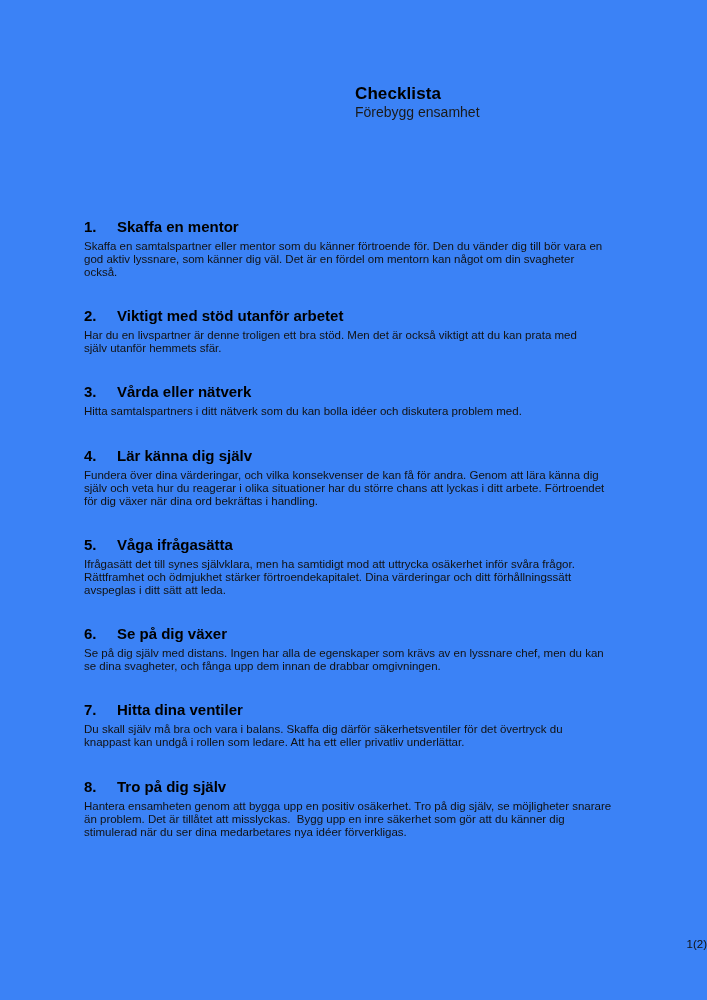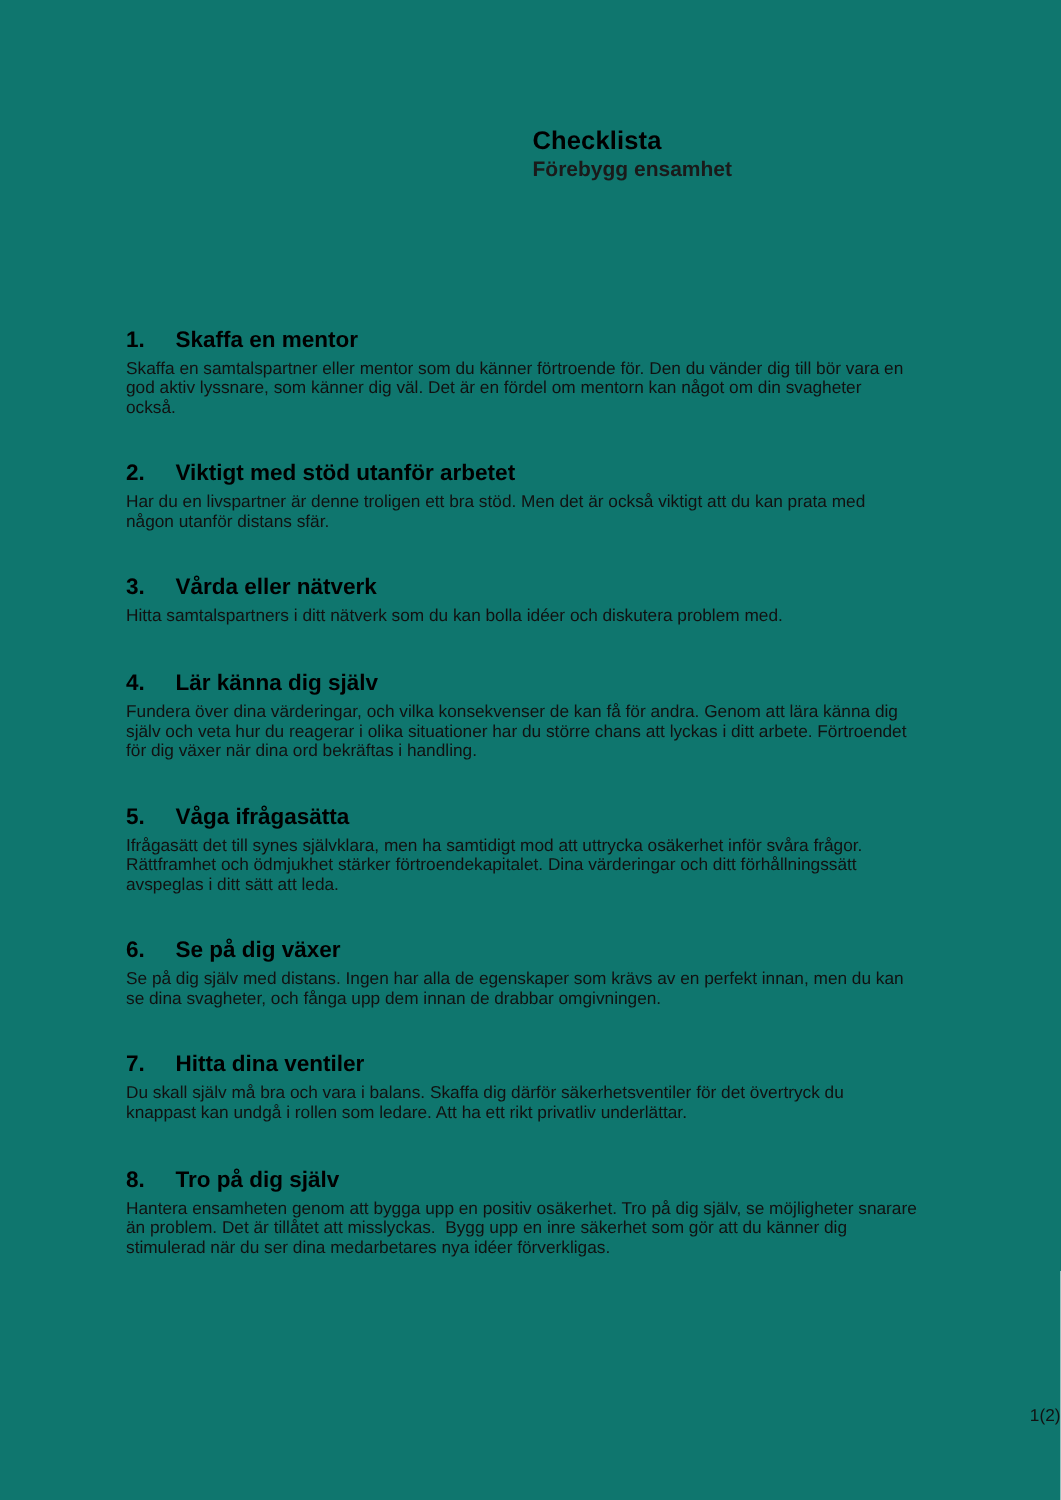--- a/index.html
+++ b/index.html
@@ -5,42 +5,42 @@
 <style>
   html, body {
     margin: 0;
     padding: 0;
     background: #ffffff;
   }
   .page {
     position: relative;
     width: 707px;
     height: 1000px;
-    background: #0f766e;
+    background: #3b82f6;
     color: #000000;
     font-family: "Liberation Sans", "DejaVu Sans", sans-serif;
     overflow: hidden;
   }
   
   .doc-header {
     position: absolute;
     left: 355px;
     top: 84px;
   }
   .doc-title {
     margin: 0;
     font-size: 17px;
     font-weight: bold;
     line-height: 20px;
     letter-spacing: 0.1px;
   }
   .doc-subtitle {
     margin: 0;
     font-size: 14px;
-    font-weight: bold;
+    font-weight: normal;
     line-height: 17px;
     color: #1a1a1a;
   }
   
   .content {
     position: absolute;
     left: 84px;
     top: 218px;
     width: 600px;
   }
@@ -98,21 +98,21 @@
 god aktiv lyssnare, som känner dig väl. Det är en fördel om mentorn kan något om din svagheter
 också.</p>
     </div>
 
     <div class="section">
       <h2 class="section-heading">
         <span class="section-number">2.</span>
         <span class="section-heading-text">Viktigt med stöd utanför arbetet</span>
       </h2>
       <p class="section-body">Har du en livspartner är denne troligen ett bra stöd. Men det är också viktigt att du kan prata med
-någon utanför distans sfär.</p>
+själv utanför hemmets sfär.</p>
     </div>
 
     <div class="section">
       <h2 class="section-heading">
         <span class="section-number">3.</span>
         <span class="section-heading-text">Vårda eller nätverk</span>
       </h2>
       <p class="section-body">Hitta samtalspartners i ditt nätverk som du kan bolla idéer och diskutera problem med.</p>
     </div>
 
@@ -134,31 +134,31 @@
       <p class="section-body">Ifrågasätt det till synes självklara, men ha samtidigt mod att uttrycka osäkerhet inför svåra frågor.
 Rättframhet och ödmjukhet stärker förtroendekapitalet. Dina värderingar och ditt förhållningssätt
 avspeglas i ditt sätt att leda.</p>
     </div>
 
     <div class="section">
       <h2 class="section-heading">
         <span class="section-number">6.</span>
         <span class="section-heading-text">Se på dig växer</span>
       </h2>
-      <p class="section-body">Se på dig själv med distans. Ingen har alla de egenskaper som krävs av en perfekt innan, men du kan
+      <p class="section-body">Se på dig själv med distans. Ingen har alla de egenskaper som krävs av en lyssnare chef, men du kan
 se dina svagheter, och fånga upp dem innan de drabbar omgivningen.</p>
     </div>
 
     <div class="section">
       <h2 class="section-heading">
         <span class="section-number">7.</span>
         <span class="section-heading-text">Hitta dina ventiler</span>
       </h2>
       <p class="section-body">Du skall själv må bra och vara i balans. Skaffa dig därför säkerhetsventiler för det övertryck du
-knappast kan undgå i rollen som ledare. Att ha ett rikt privatliv underlättar.</p>
+knappast kan undgå i rollen som ledare. Att ha ett eller privatliv underlättar.</p>
     </div>
 
     <div class="section">
       <h2 class="section-heading">
         <span class="section-number">8.</span>
         <span class="section-heading-text">Tro på dig själv</span>
       </h2>
       <p class="section-body">Hantera ensamheten genom att bygga upp en positiv osäkerhet. Tro på dig själv, se möjligheter snarare
 än problem. Det är tillåtet att misslyckas.  Bygg upp en inre säkerhet som gör att du känner dig
 stimulerad när du ser dina medarbetares nya idéer förverkligas.</p>

